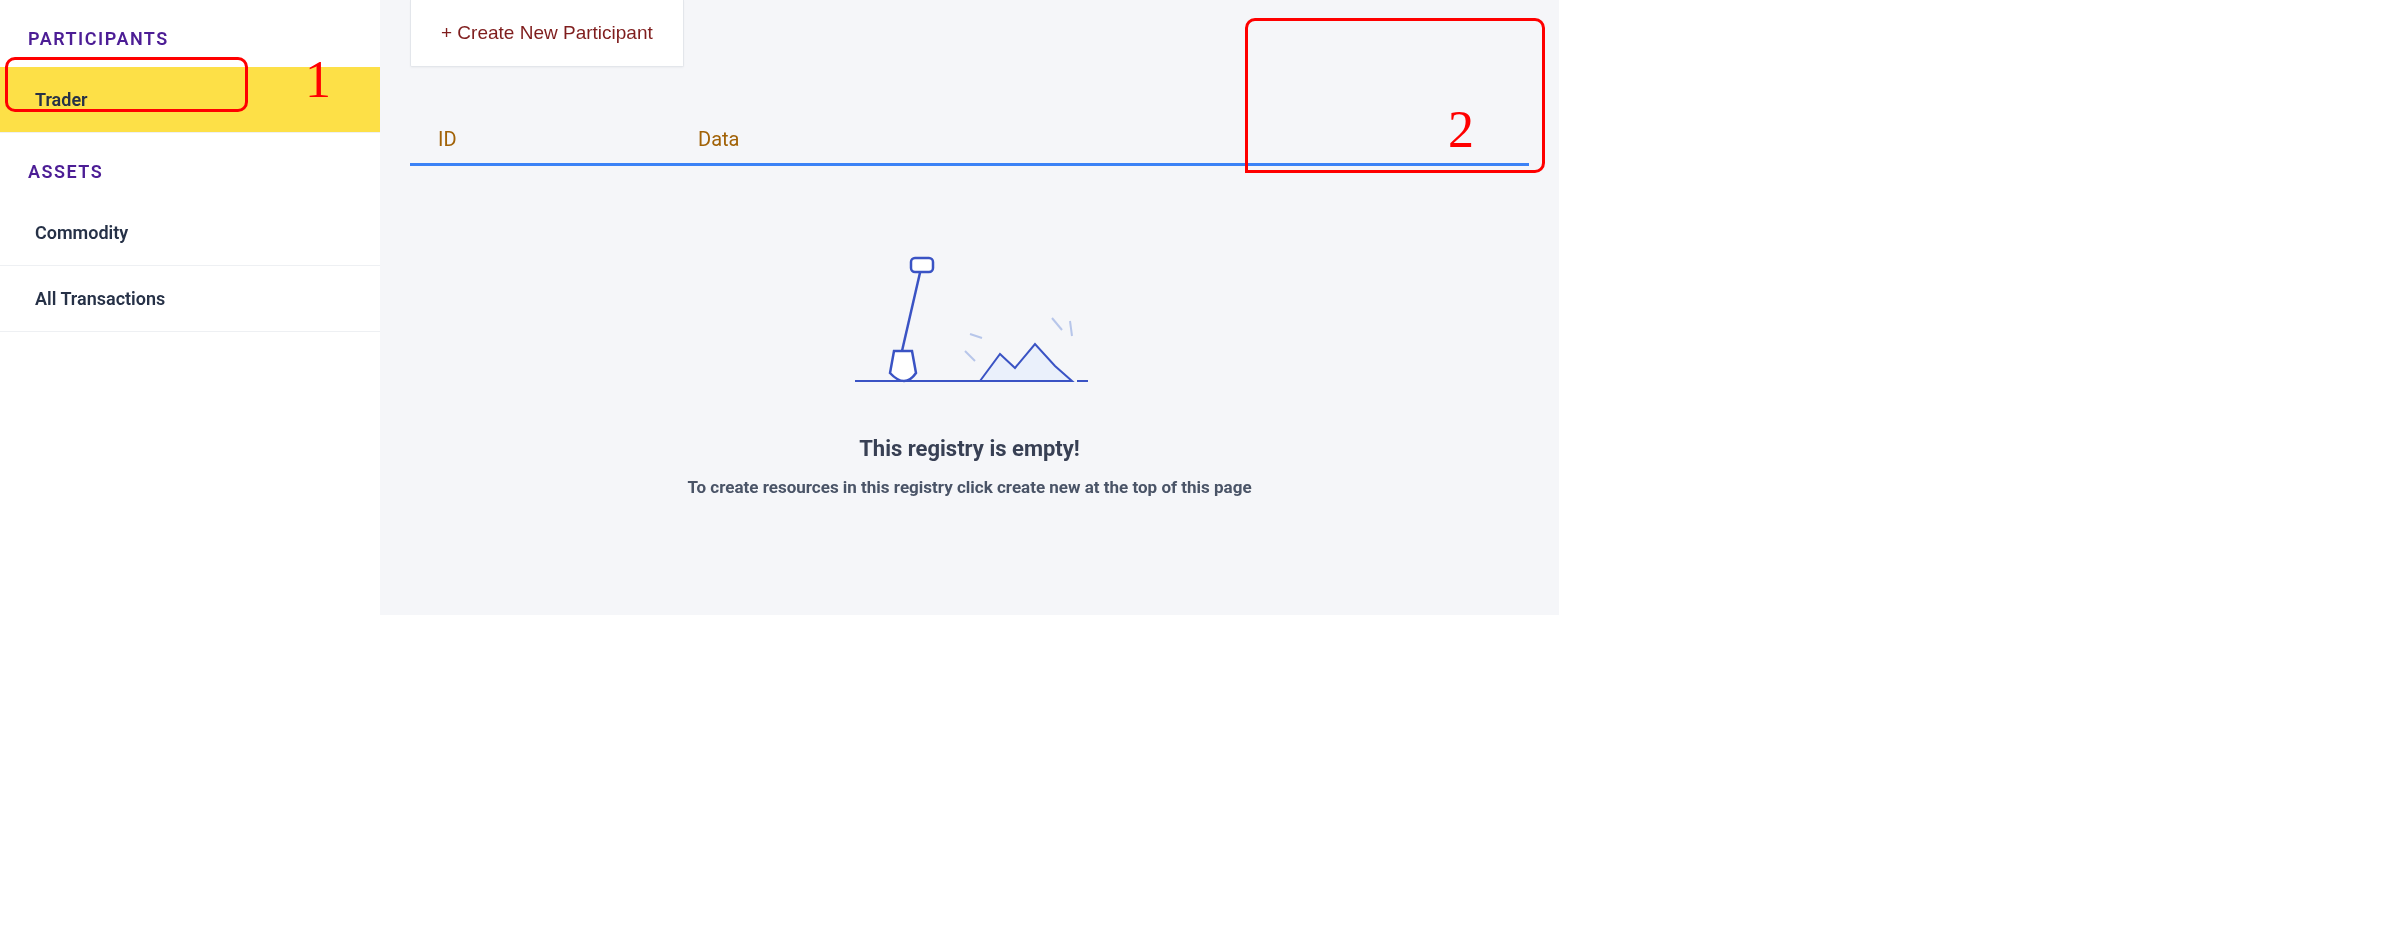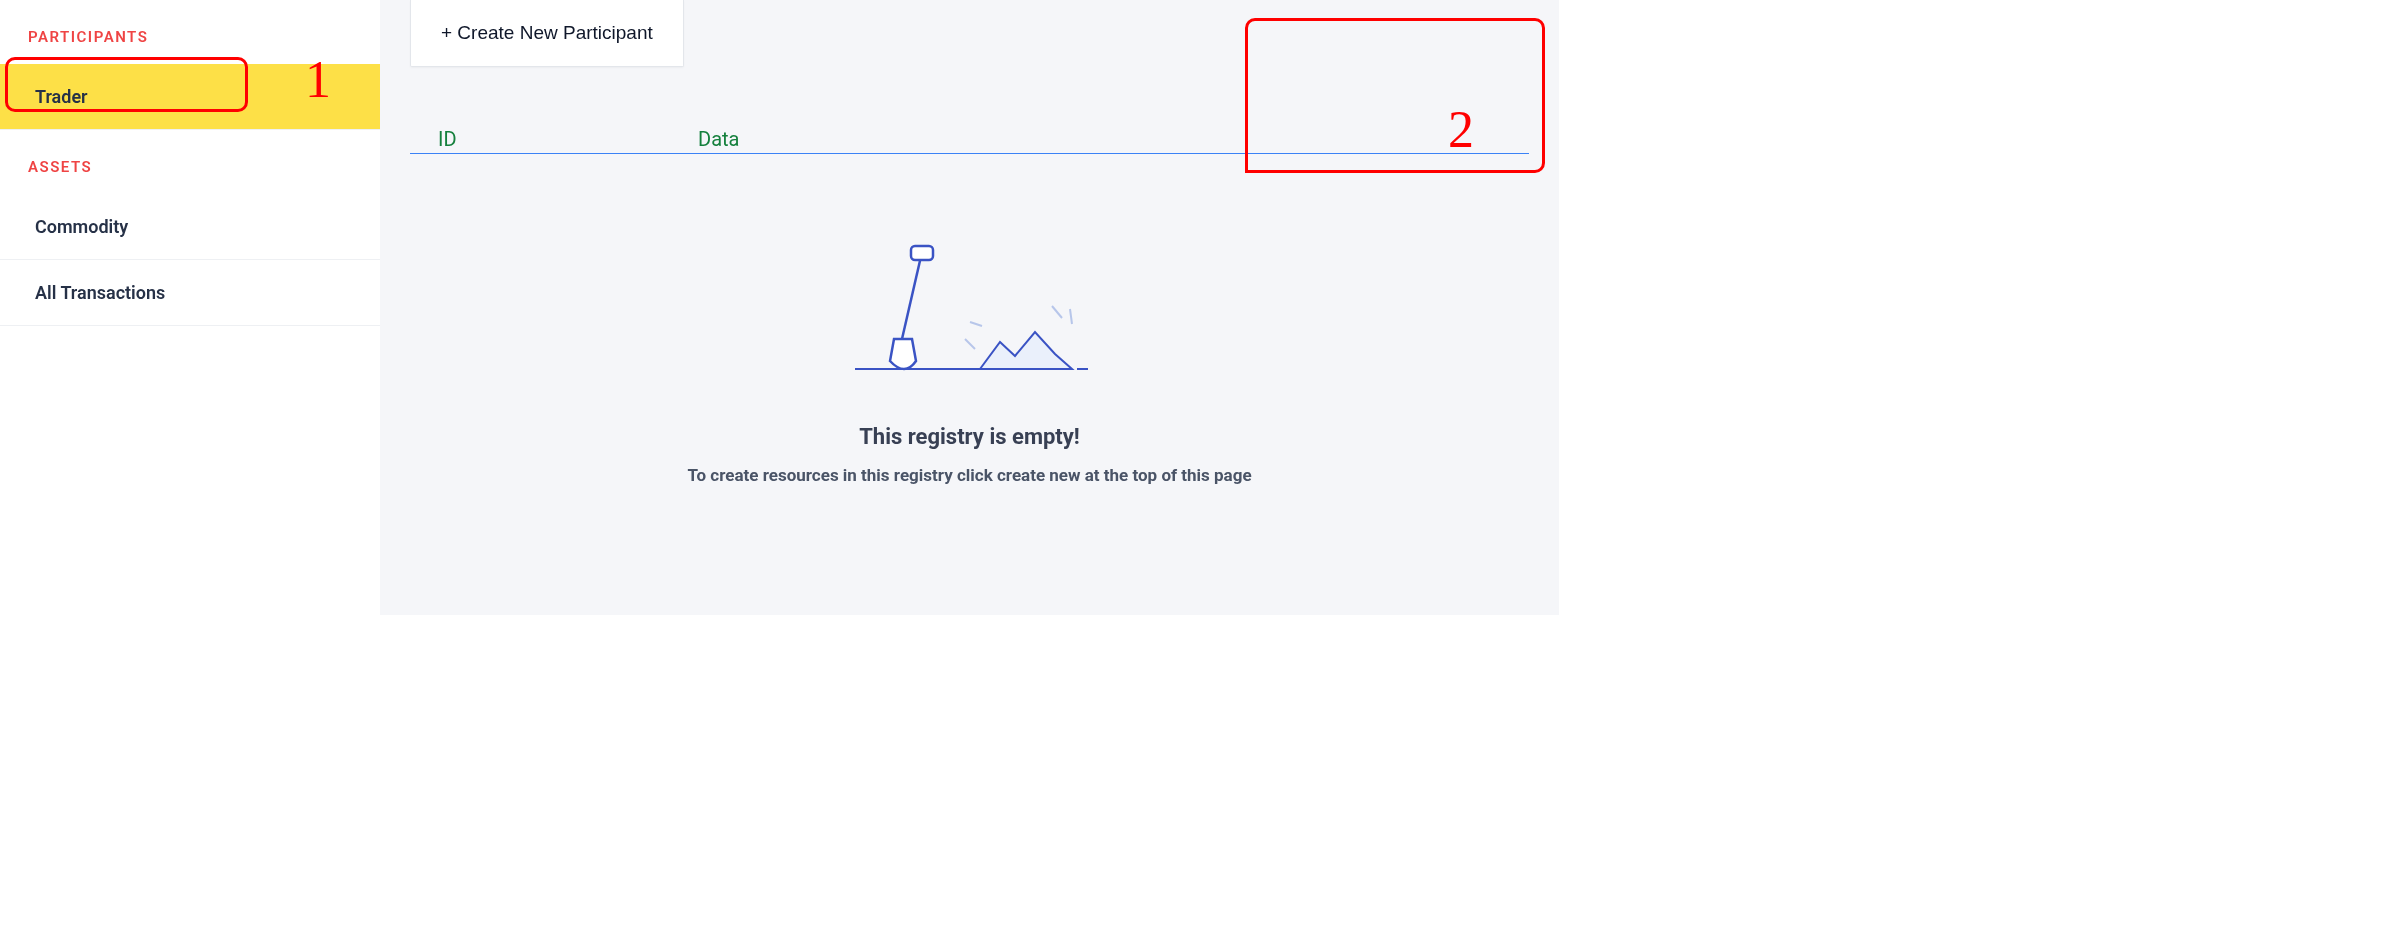--- a/index.html
+++ b/index.html
@@ -18,22 +18,22 @@
     }
     .sidebar {
       width: 380px;
       background: #ffffff;
       display: flex;
       flex-direction: column;
       position: relative;
     }
     .sidebar-section-header {
       padding: 28px 28px 18px 28px;
-      color: #ef4444;
-      font-size: 15px;
+      color: #4c1d95;
+      font-size: 18px;
       font-weight: 600;
       letter-spacing: 1.5px;
       text-transform: uppercase;
     }
     .sidebar-item {
       padding: 22px 28px 22px 35px;
       color: #263147;
       font-size: 18px;
       font-weight: 600;
       cursor: pointer;
@@ -78,34 +78,34 @@
       font-weight: 400;
       padding-left: 12px;
       padding-top: 10px;
     }
     .create-btn {
       background: #ffffff;
       border: 1px solid #e3e6eb;
       border-top: none;
       border-radius: 0 0 2px 2px;
       box-shadow: 0 1px 2px rgba(0,0,0,0.04);
-      color: #0f172a;
+      color: #7f1d1d;
       font-size: 19px;
       font-weight: 500;
       padding: 22px 30px;
       cursor: pointer;
       margin-top: -22px;
       margin-right: -14px;
     }
     .table-header {
       display: flex;
       margin-top: 60px;
-      padding: 0 28px 2px 28px;
-      border-bottom: 1px solid #3b82f6;
-      color: #15803d;
+      padding: 0 28px 12px 28px;
+      border-bottom: 3px solid #3b82f6;
+      color: #a16207;
       font-size: 20px;
       font-weight: 400;
     }
     .col-id {
       width: 260px;
     }
     .col-data {
       flex: 1;
     }
     .empty-state {

